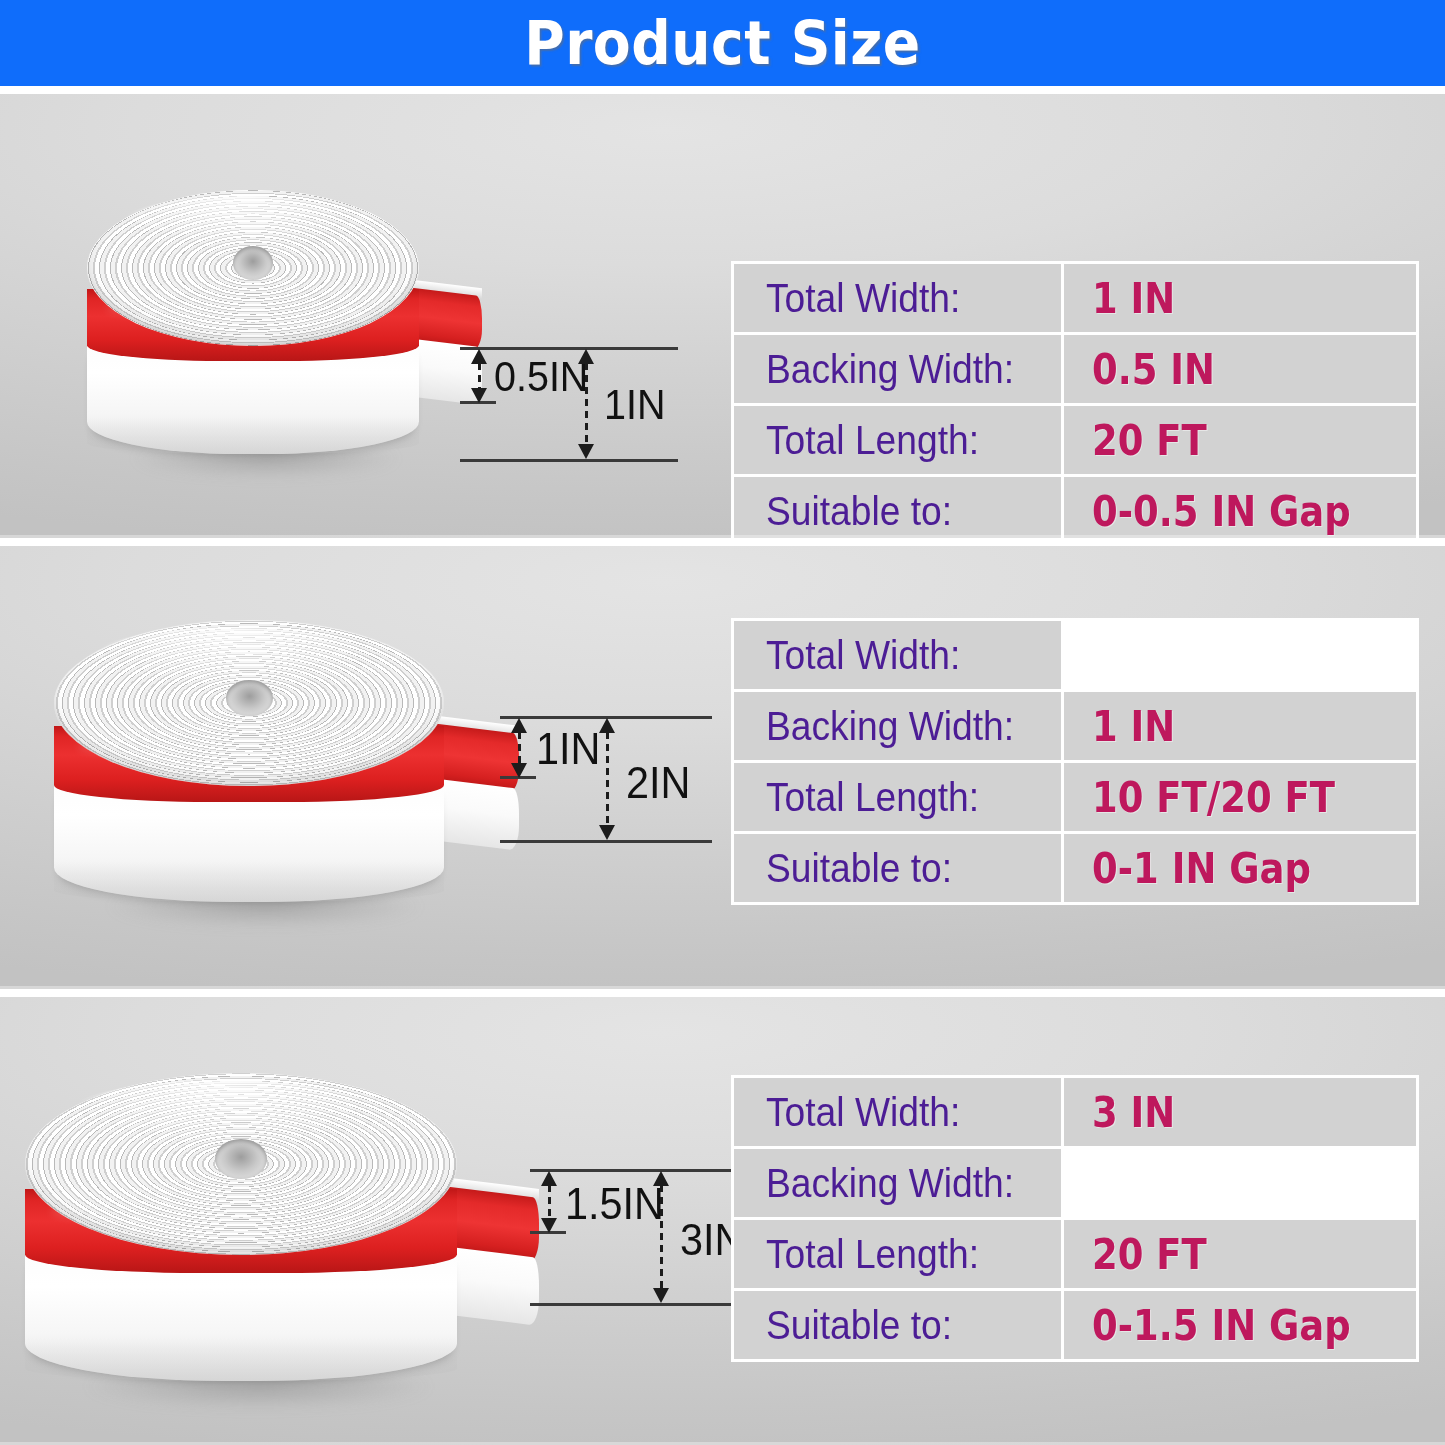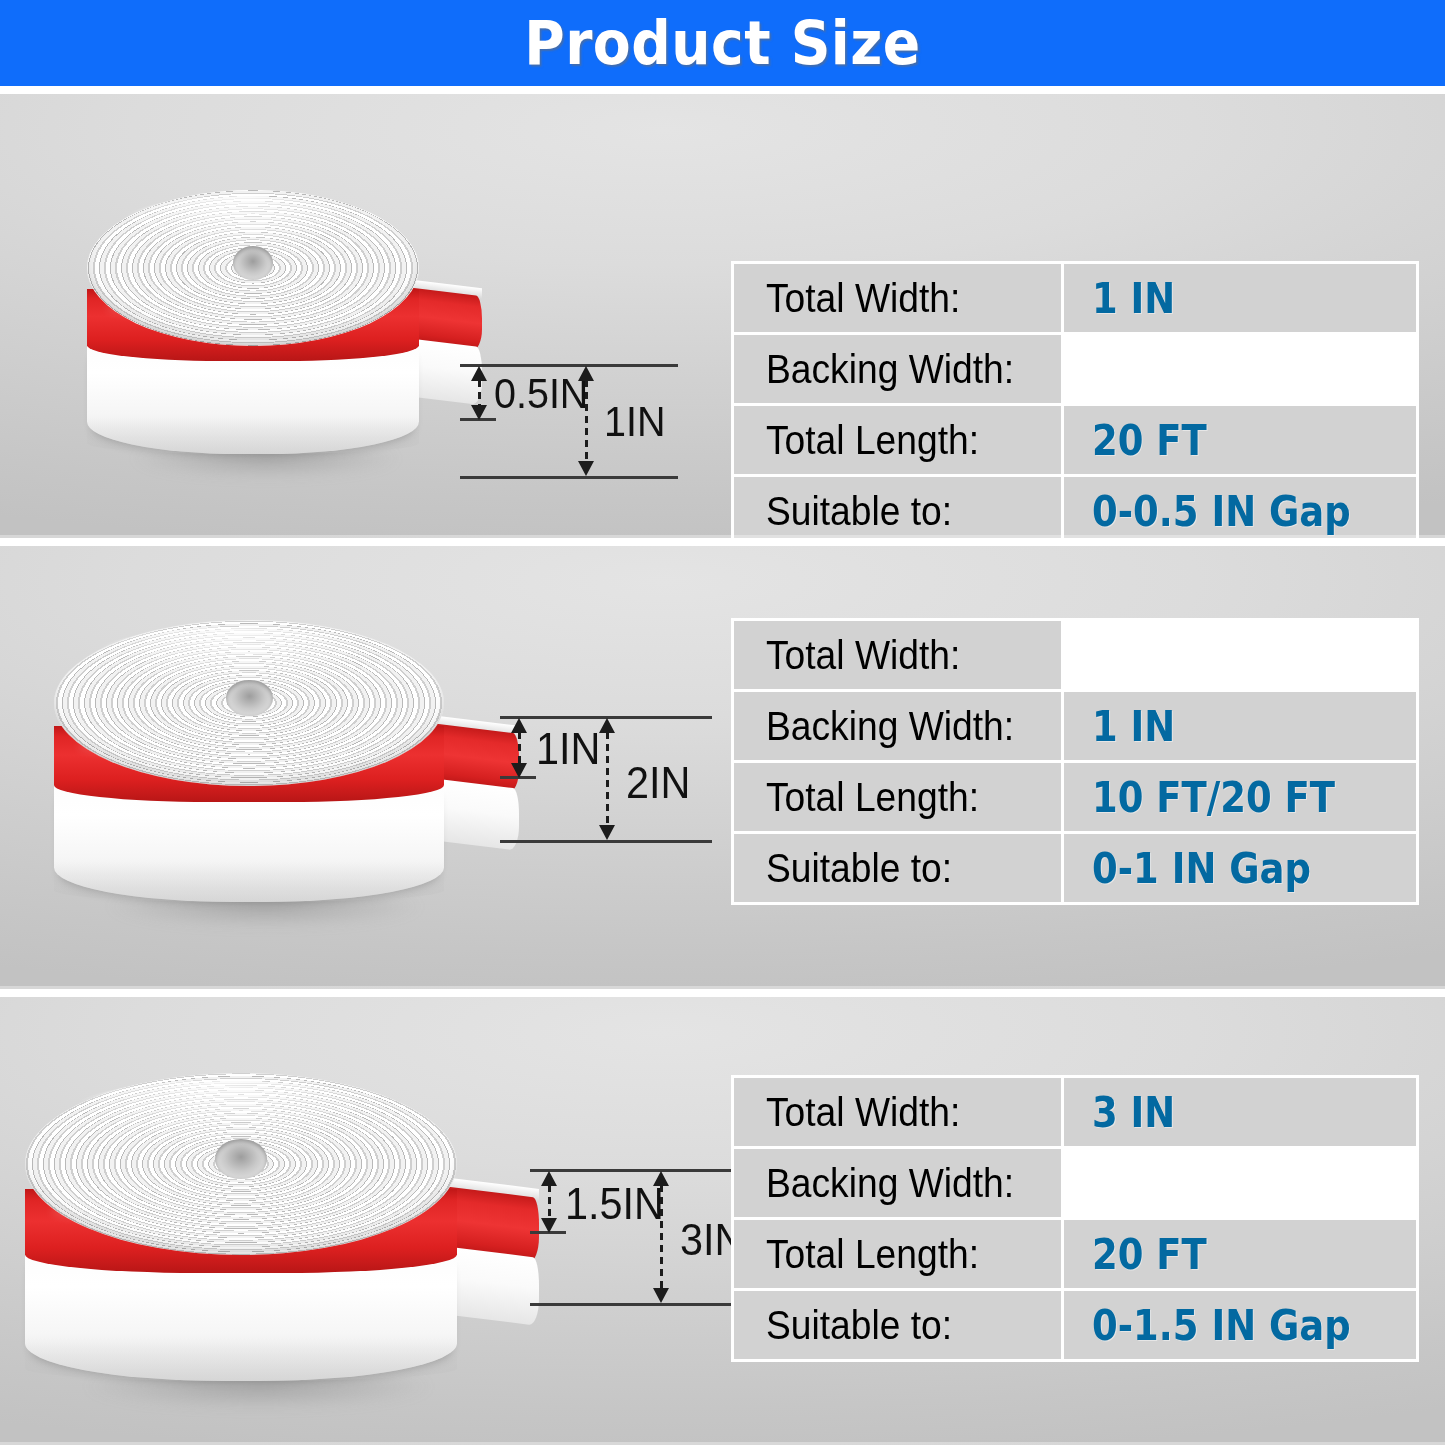--- a/index.html
+++ b/index.html
@@ -156,33 +156,33 @@
   }
   .spec-row{ display:flex; gap:3px; flex:1; }
   .spec-label, .spec-value{
     background:#d2d2d2;
     display:flex; align-items:center;
   }
   .spec-label{
     width:48%;
     padding-left:32px;
     font-size:40px;
-    color:#000000;
+    color:#4c1d95;
     font-family:"Liberation Sans", sans-serif;
     font-weight:400;
     transform-origin:left center;
     white-space:nowrap;
   }
   .spec-label span{ display:inline-block; transform:scaleX(0.93); transform-origin:left center; }
   .spec-value{
     flex:1;
     padding-left:28px;
     font-size:42px;
     font-weight:bold;
-    color:#0369a1;
+    color:#be185d;
     font-family:"DejaVu Sans", sans-serif;
     white-space:nowrap;
     text-shadow:1px 1px 0 rgba(255,255,255,0.45);
     text-align:center;
   }
   .spec-value span{ display:inline-block; transform:scaleX(0.88); transform-origin:left center; }
 </style>
 </head>
 <body>
 
@@ -201,21 +201,21 @@
           <div class="tail-edge"></div>
           <div class="tail-red"></div>
           <div class="tail-white"></div>
         </div>
         <div class="band-white"></div>
         <div class="band-red"></div>
         <div class="coil"></div>
       </div>
     </div>
 
-    <div class="dims" style="left:438px; top:270px; width:240px; height:120px;">
+    <div class="dims" style="left:438px; top:253px; width:240px; height:120px;">
       <div class="ext-line" style="left:22px; top:0px; width:218px;"></div>
       <div class="ext-line" style="left:22px; top:54px; width:36px;"></div>
       <div class="ext-line" style="left:22px; top:112px; width:218px;"></div>
 
       <div class="dim-col" style="left:40px; top:2px; height:54px;">
         <div class="arrow-up"></div>
         <div class="dim-dash" style="top:14px; height:26px;"></div>
         <div class="arrow-down"></div>
       </div>
       <div class="dim-label" style="left:56px; top:6px; font-size:42px;">0.5IN</div>
@@ -233,20 +233,23 @@
         <div class="spec-label">
             <span>Total Width:</span>
           </div>
         <div class="spec-value">
             <span>1 IN</span>
           </div>
       </div>
       <div class="spec-row">
         <div class="spec-label">
             <span>Backing Width:</span>
+          </div>
+        <div class="spec-value">
+            <span>0.5 IN</span>
           </div>
       </div>
       <div class="spec-row">
         <div class="spec-label">
             <span>Total Length:</span>
           </div>
         <div class="spec-value">
             <span>20 FT</span>
           </div>
       </div>

